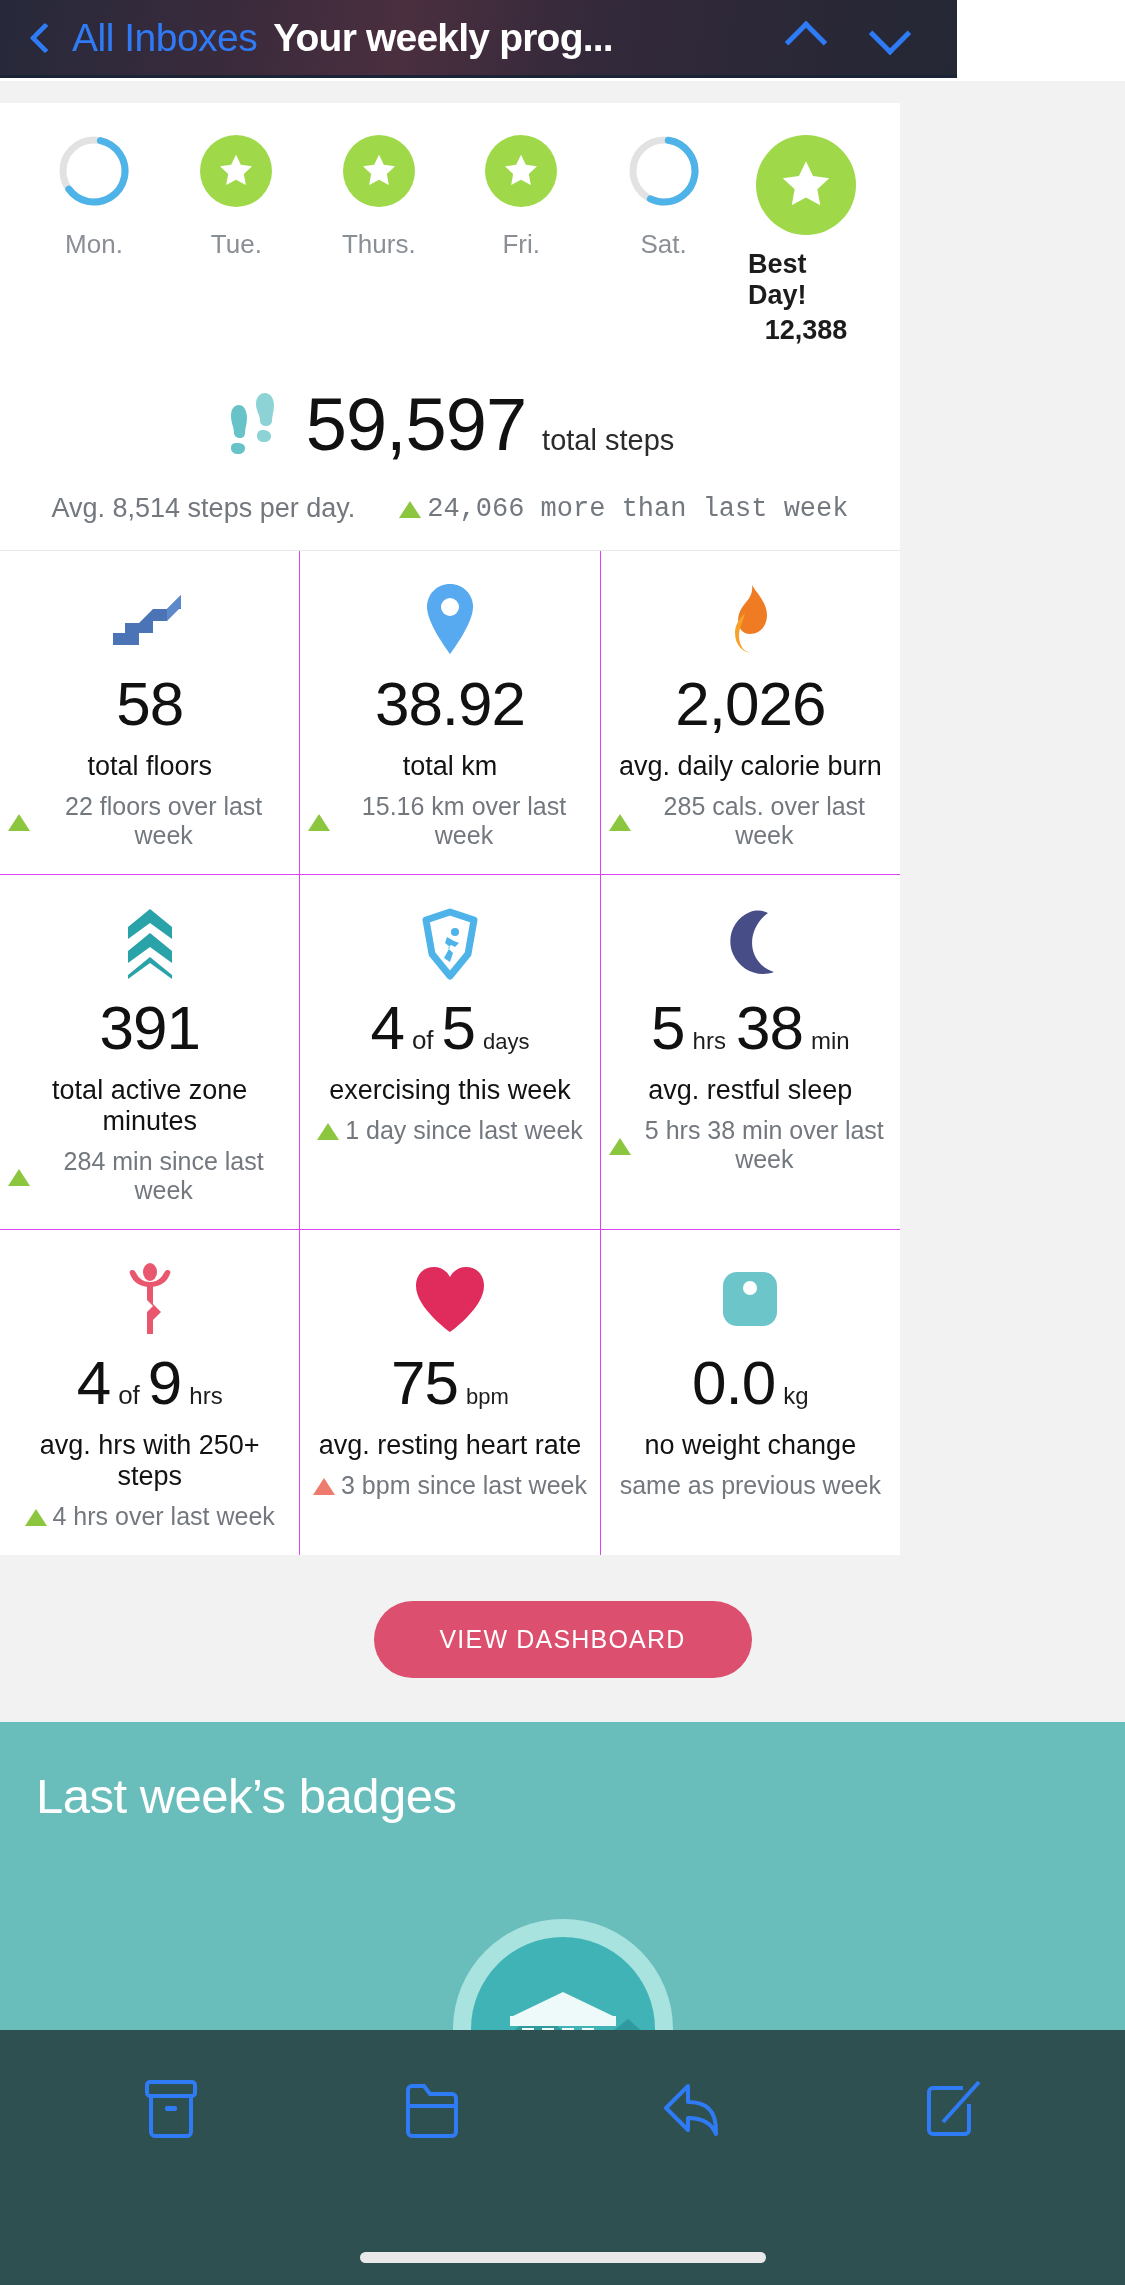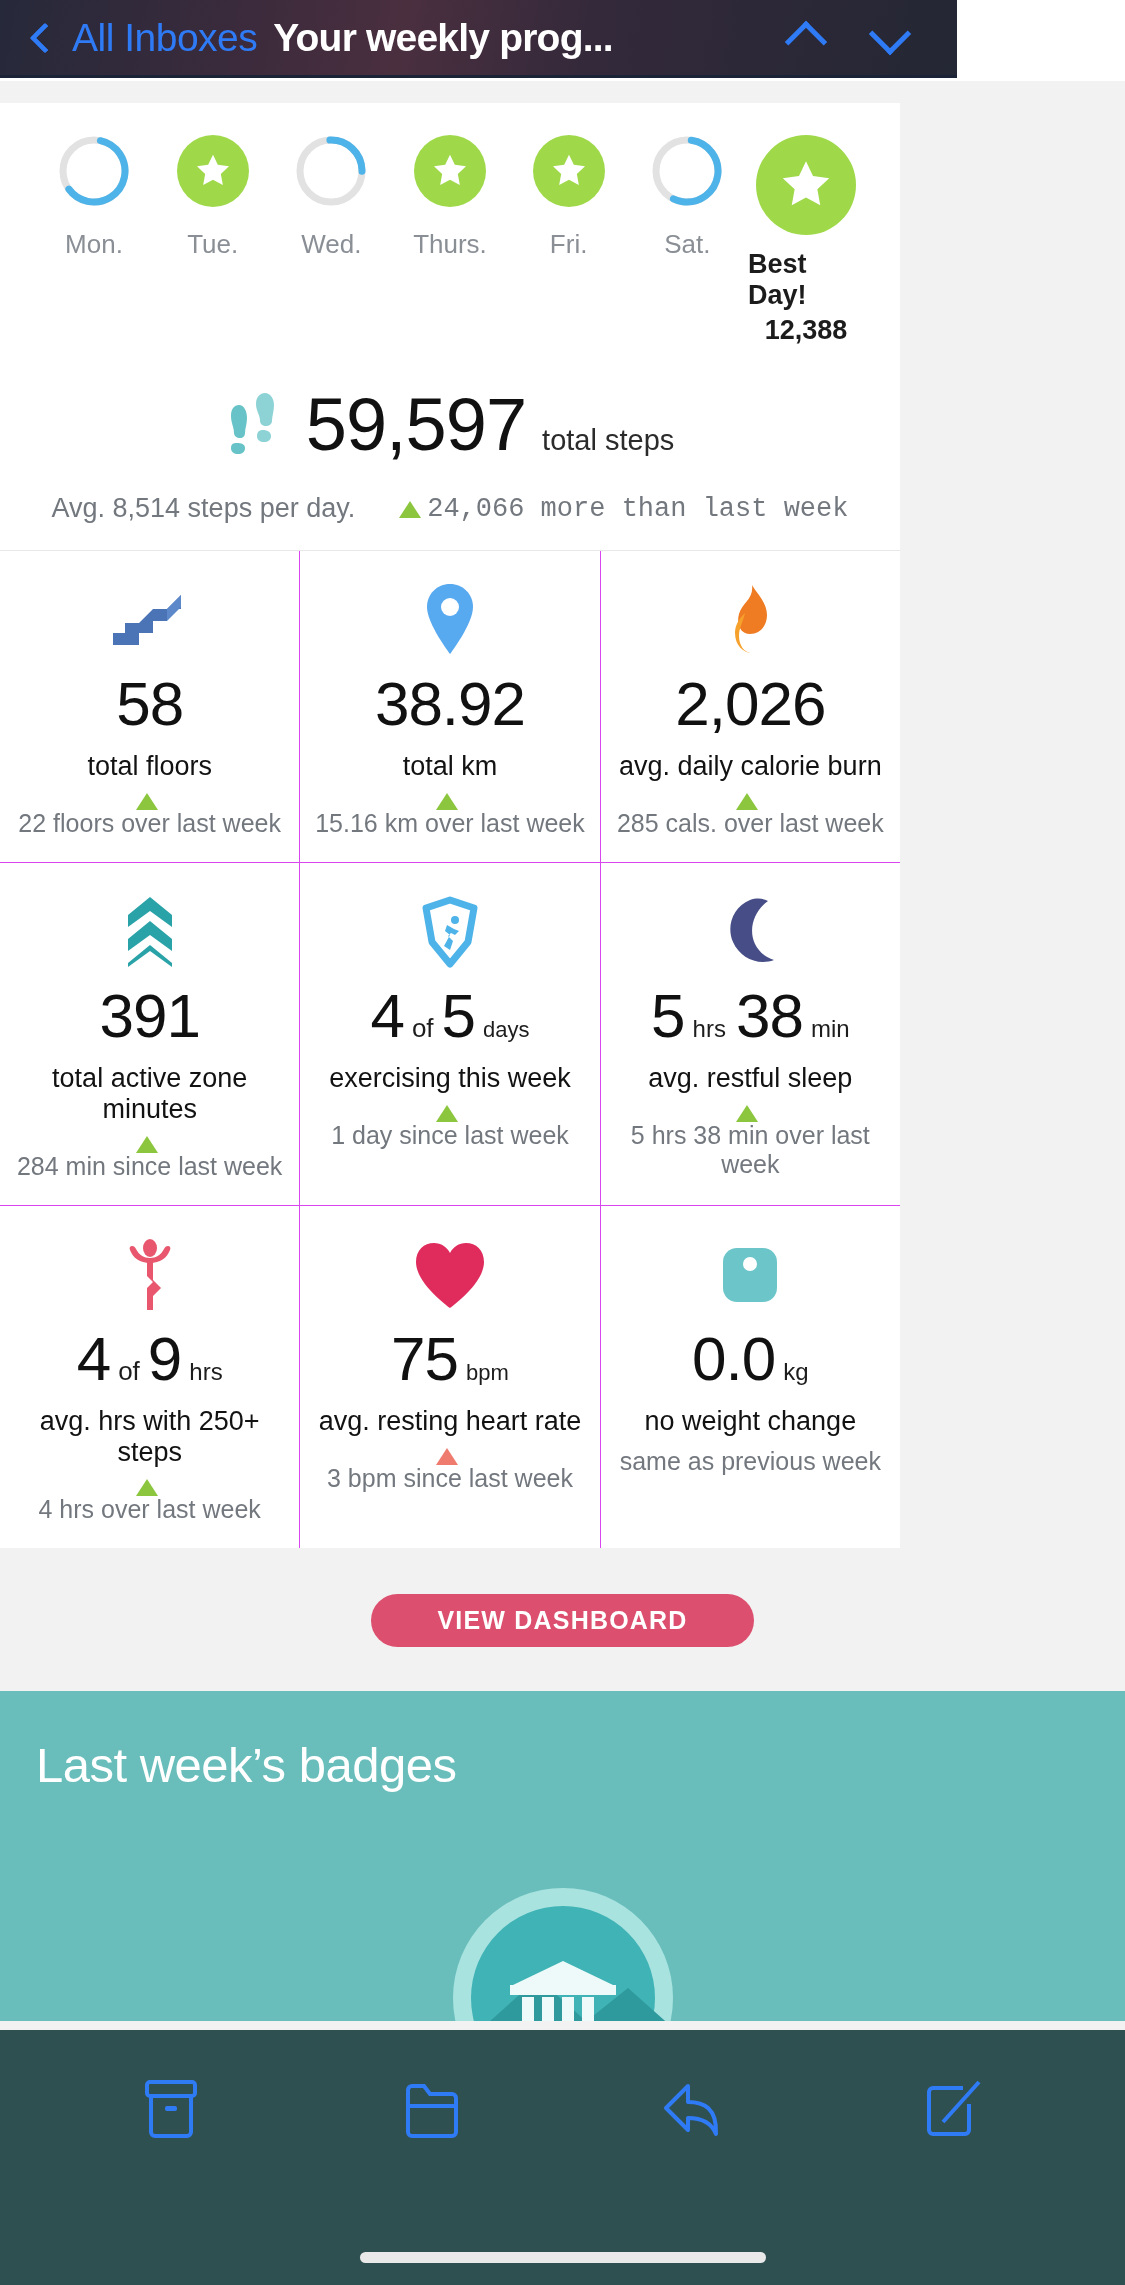--- a/index.html
+++ b/index.html
@@ -105,30 +105,30 @@
     margin-top: 14px; display: flex; align-items: baseline; justify-content: center;
     font-weight: 300; color: #111;
   }
   .big { font-size: 62px; font-weight: 300; letter-spacing: -1px; line-height: 1; }
   .unit { font-size: 22px; color: #1d1d1d; margin-left: 8px; font-weight: 400; }
   .unit.small { font-size: 24px; }
   .of { font-size: 26px; color: #1d1d1d; margin: 0 8px; font-weight: 400; }
   .tile-label { margin-top: 16px; font-size: 27px; color: #121212; }
   .tile-delta {
     margin-top: 10px; font-size: 25px; color: #73787f;
-    display: flex; align-items: center; justify-content: center; flex-direction: column;
+    display: flex; align-items: center; justify-content: center;
   }
   .tile-delta.plain { color: #73787f; }
 
   
   .cta-wrap { background: #f2f2f2; padding: 46px 0 44px 0; text-align: center; }
   .cta-btn {
     display: inline-block; background: #dc4f6e; color: #fff;
-    font-size: 25px; font-weight: 700; letter-spacing: 1.2px;
-    padding: 12px 66px; border-radius: 40px; border: none; cursor: pointer;
+    font-size: 25px; font-weight: 400; letter-spacing: 1.2px;
+    padding: 24px 66px; border-radius: 40px; border: none; cursor: pointer;
   }
 
   
   .badges {
     background: #69bebc; width: 1125px; padding: 46px 0 0 0; position: relative;
     overflow: hidden; height: 330px;
   }
   .badges-title {
     color: #fff; font-size: 49px; font-weight: 300; padding-left: 36px;
     letter-spacing: -0.5px;
@@ -188,29 +188,20 @@
 
         <div class="day-col">
           <div class="star-circle">
             <svg width="40" height="40" viewBox="0 0 24 24">
                 <path fill="#fff" d="M12 2.2l2.9 6.1 6.7.9-4.9 4.6 1.2 6.6L12 17.2 6.1 20.4l1.2-6.6L2.4 9.2l6.7-.9z"></path>
               </svg>
           </div>
           <div class="day-label">Tue.</div>
         </div>
 
-        <div class="day-col">
-          <div class="ring">
-            <svg width="72" height="72" viewBox="0 0 72 72">
-              <circle cx="36" cy="36" r="31" fill="none" stroke="#e2e2e2" stroke-width="7"></circle>
-              <circle cx="36" cy="36" r="31" fill="none" stroke="#4db3e8" stroke-width="7" stroke-linecap="round" stroke-dasharray="50 195" transform="rotate(-92 36 36)"></circle>
-            </svg>
-          </div>
-          <div class="day-label">Wed.</div>
-        </div>
 
         <div class="day-col">
           <div class="star-circle">
             <svg width="40" height="40" viewBox="0 0 24 24">
                 <path fill="#fff" d="M12 2.2l2.9 6.1 6.7.9-4.9 4.6 1.2 6.6L12 17.2 6.1 20.4l1.2-6.6L2.4 9.2l6.7-.9z"></path>
               </svg>
           </div>
           <div class="day-label">Thurs.</div>
         </div>
 

